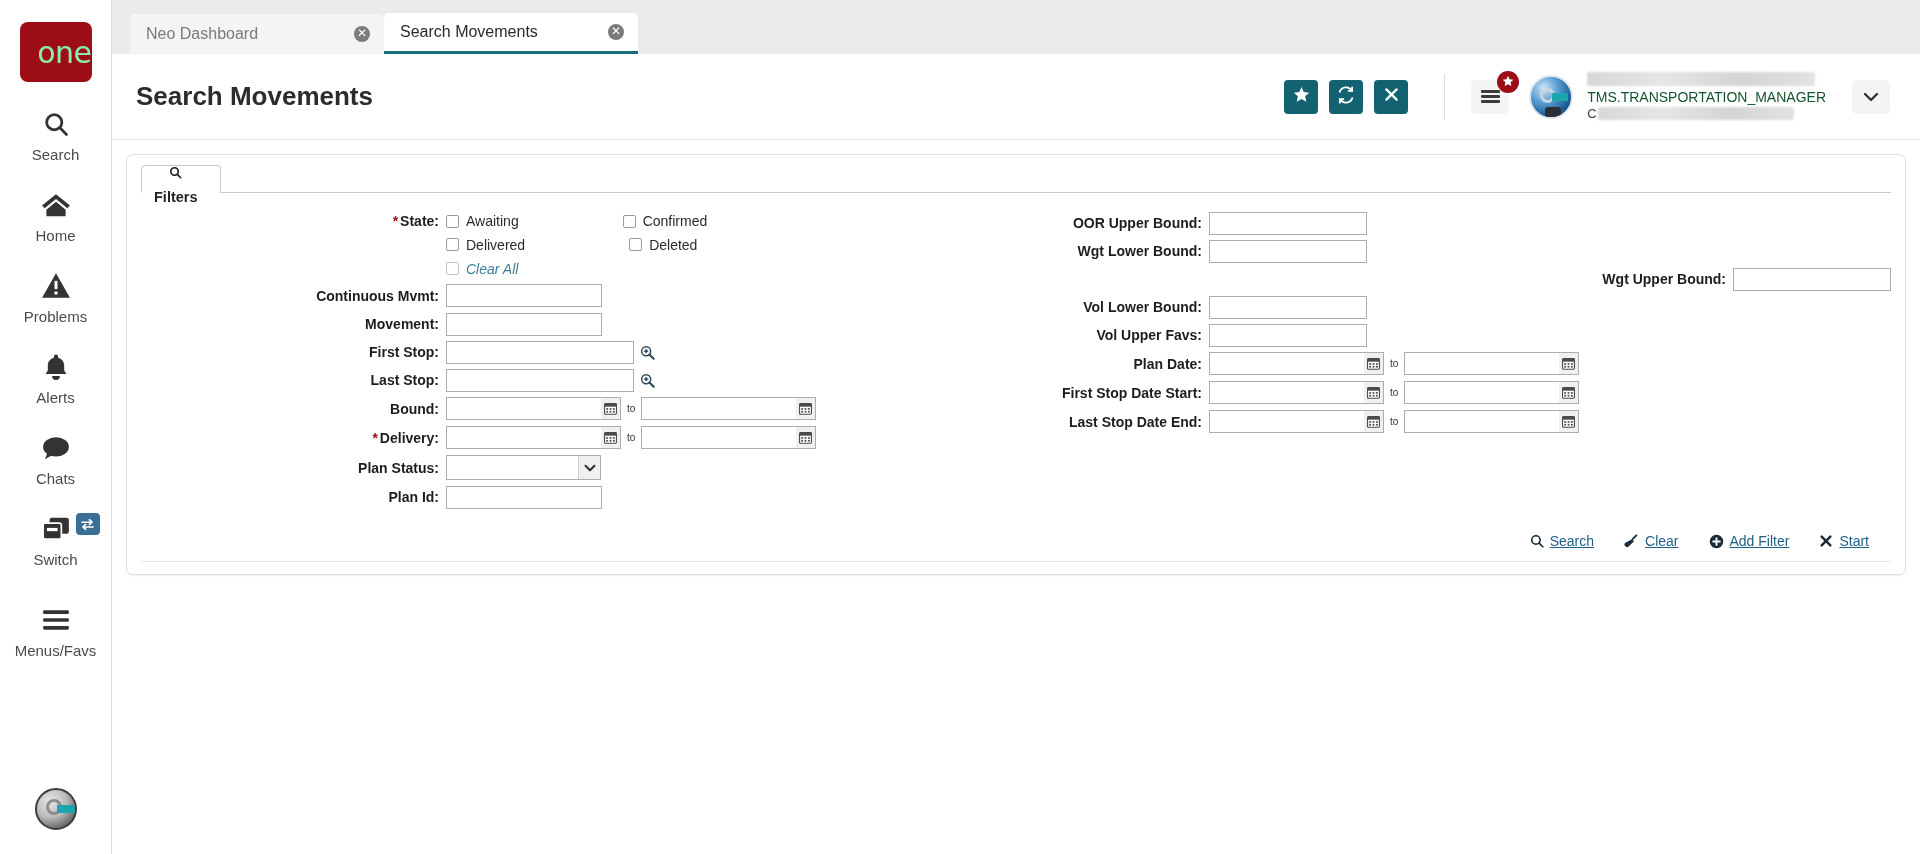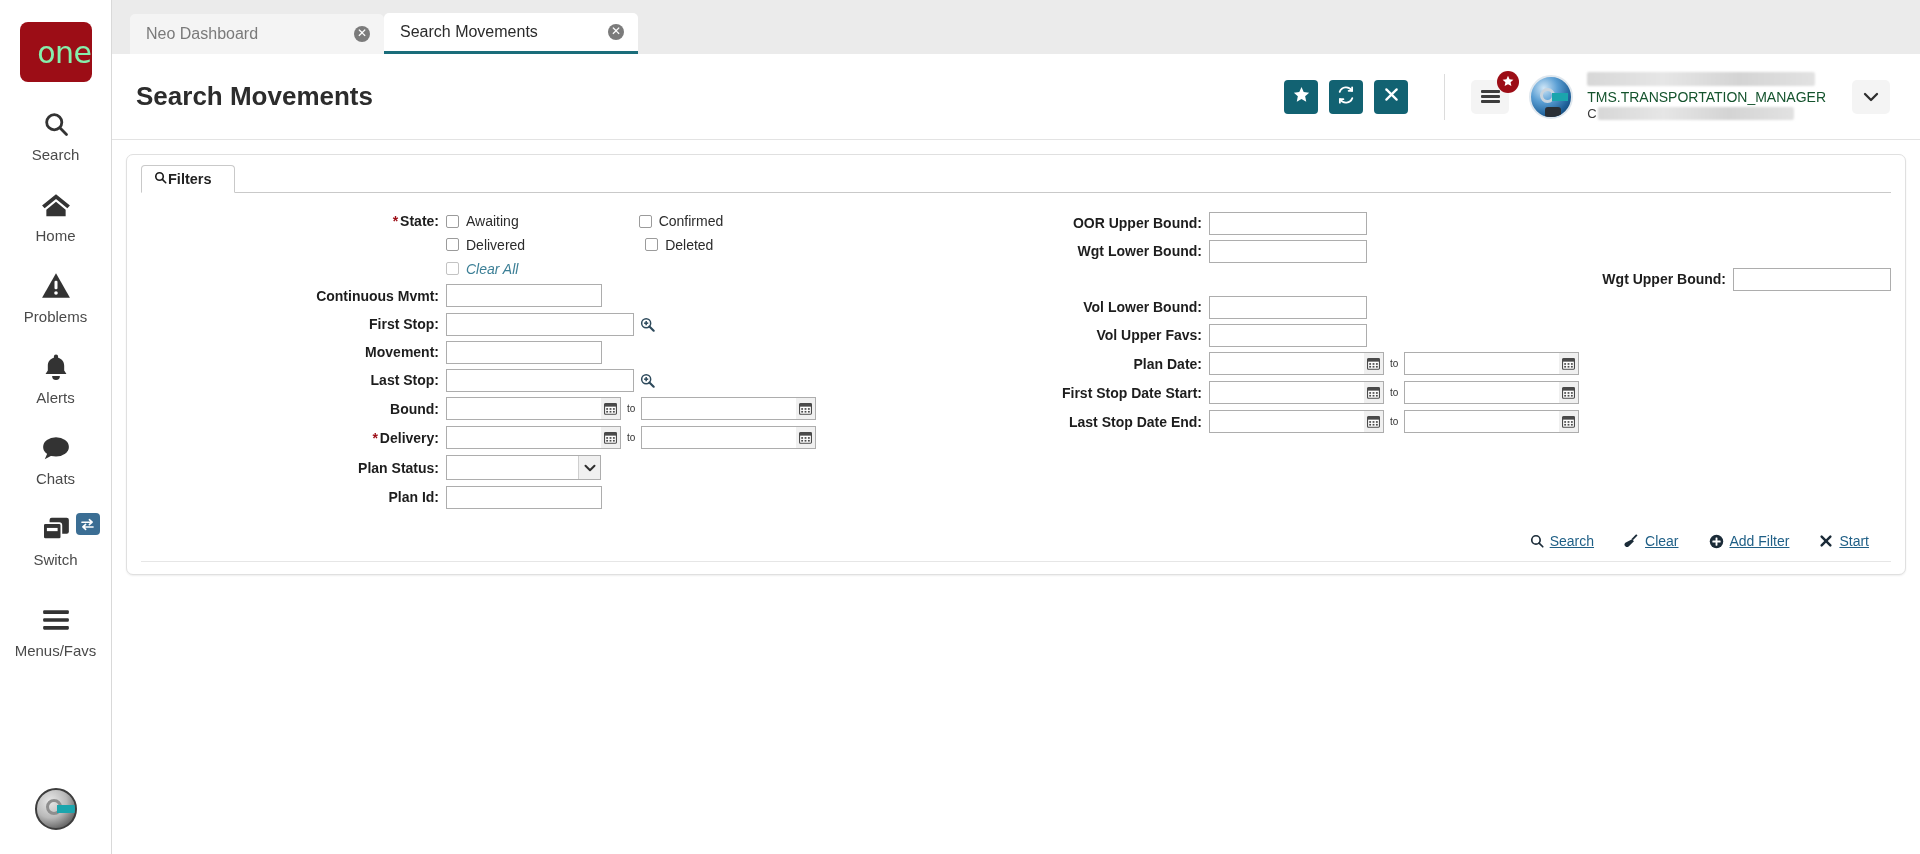--- a/index.html
+++ b/index.html
@@ -283,26 +283,27 @@
   }
   #filters-tab {
     border: 1px solid #c9c9c9;
     border-bottom: 1px solid #ffffff;
     background: #fff;
     border-radius: 4px 4px 0 0;
     height: 28px;
     padding: 0 22px 0 12px;
     display: flex;
     align-items: center;
-    gap: 1px;
+    gap: 7px;
     font-size: 14.5px;
     font-weight: bold;
     color: #222;
     cursor: pointer;
     margin-bottom: -1px;
+    flex-direction: column;
   }
 
   #form-grid {
     display: flex;
     padding: 16px 0 0 0;
   }
   #col-left { width: 700px; flex: 0 0 700px; }
   #col-right { flex: 1; }
 
   .frow {
@@ -358,21 +359,21 @@
     font-size: 14px;
     color: #2b2b2b;
     margin-left: 7px;
     white-space: nowrap;
   }
   .cb-label.selall {
     color: #3c7f96;
     font-style: italic;
     cursor: pointer;
   }
-  .state-col2 { margin-left: 76px; padding-left: 44px; }
+  .state-col2 { margin-left: 60px; padding-left: 44px; }
 
   .lookup-icon {
     margin-left: 6px;
     color: #2e4a5c;
     cursor: pointer;
     display: flex; align-items: center;
   }
   .cal-btn {
     width: 20px; height: 23px;
     border: 1px solid #adadad;
@@ -654,35 +655,35 @@
               <span class="cb-label selall">Clear All</span>
             </div>
           </div>
 
           <div class="frow" style="height:29px;">
             <div class="flabel">Continuous Mvmt:</div>
             <input class="tinput w-std" type="text" value="" style="">
           </div>
 
           <div class="frow" style="height:28px;">
+            <div class="flabel">Movement:</div>
+            <input class="tinput w-std" type="text" value="" style="">
+          </div>
+
+          <div class="frow" style="height:28px;">
             <div class="flabel">First Stop:</div>
             <input class="tinput w-lookup" type="text" value="" style="">
             <span class="lookup-icon">
               <svg width="15" height="15" viewBox="0 0 18 18" fill="none" stroke="#2e4a5c" stroke-width="1.8">
                 <circle cx="7.4" cy="7.4" r="5.4"></circle>
                 <line x1="11.3" y1="11.3" x2="16.4" y2="16.4" stroke-width="2.6" stroke-linecap="round"></line>
                 <line x1="4.9" y1="7.4" x2="9.9" y2="7.4"></line>
                   <line x1="7.4" y1="4.9" x2="7.4" y2="9.9"></line>
               </svg>
             </span>
-          </div>
-
-          <div class="frow" style="height:28px;">
-            <div class="flabel">Movement:</div>
-            <input class="tinput w-std" type="text" value="" style="">
           </div>
 
           <div class="frow" style="height:28px;">
             <div class="flabel">Last Stop:</div>
             <input class="tinput w-lookup" type="text" value="" style="">
             <span class="lookup-icon">
               <svg width="15" height="15" viewBox="0 0 18 18" fill="none" stroke="#2e4a5c" stroke-width="1.8">
                 <circle cx="7.4" cy="7.4" r="5.4"></circle>
                 <line x1="11.3" y1="11.3" x2="16.4" y2="16.4" stroke-width="2.6" stroke-linecap="round"></line>
                 <line x1="4.9" y1="7.4" x2="9.9" y2="7.4"></line>

